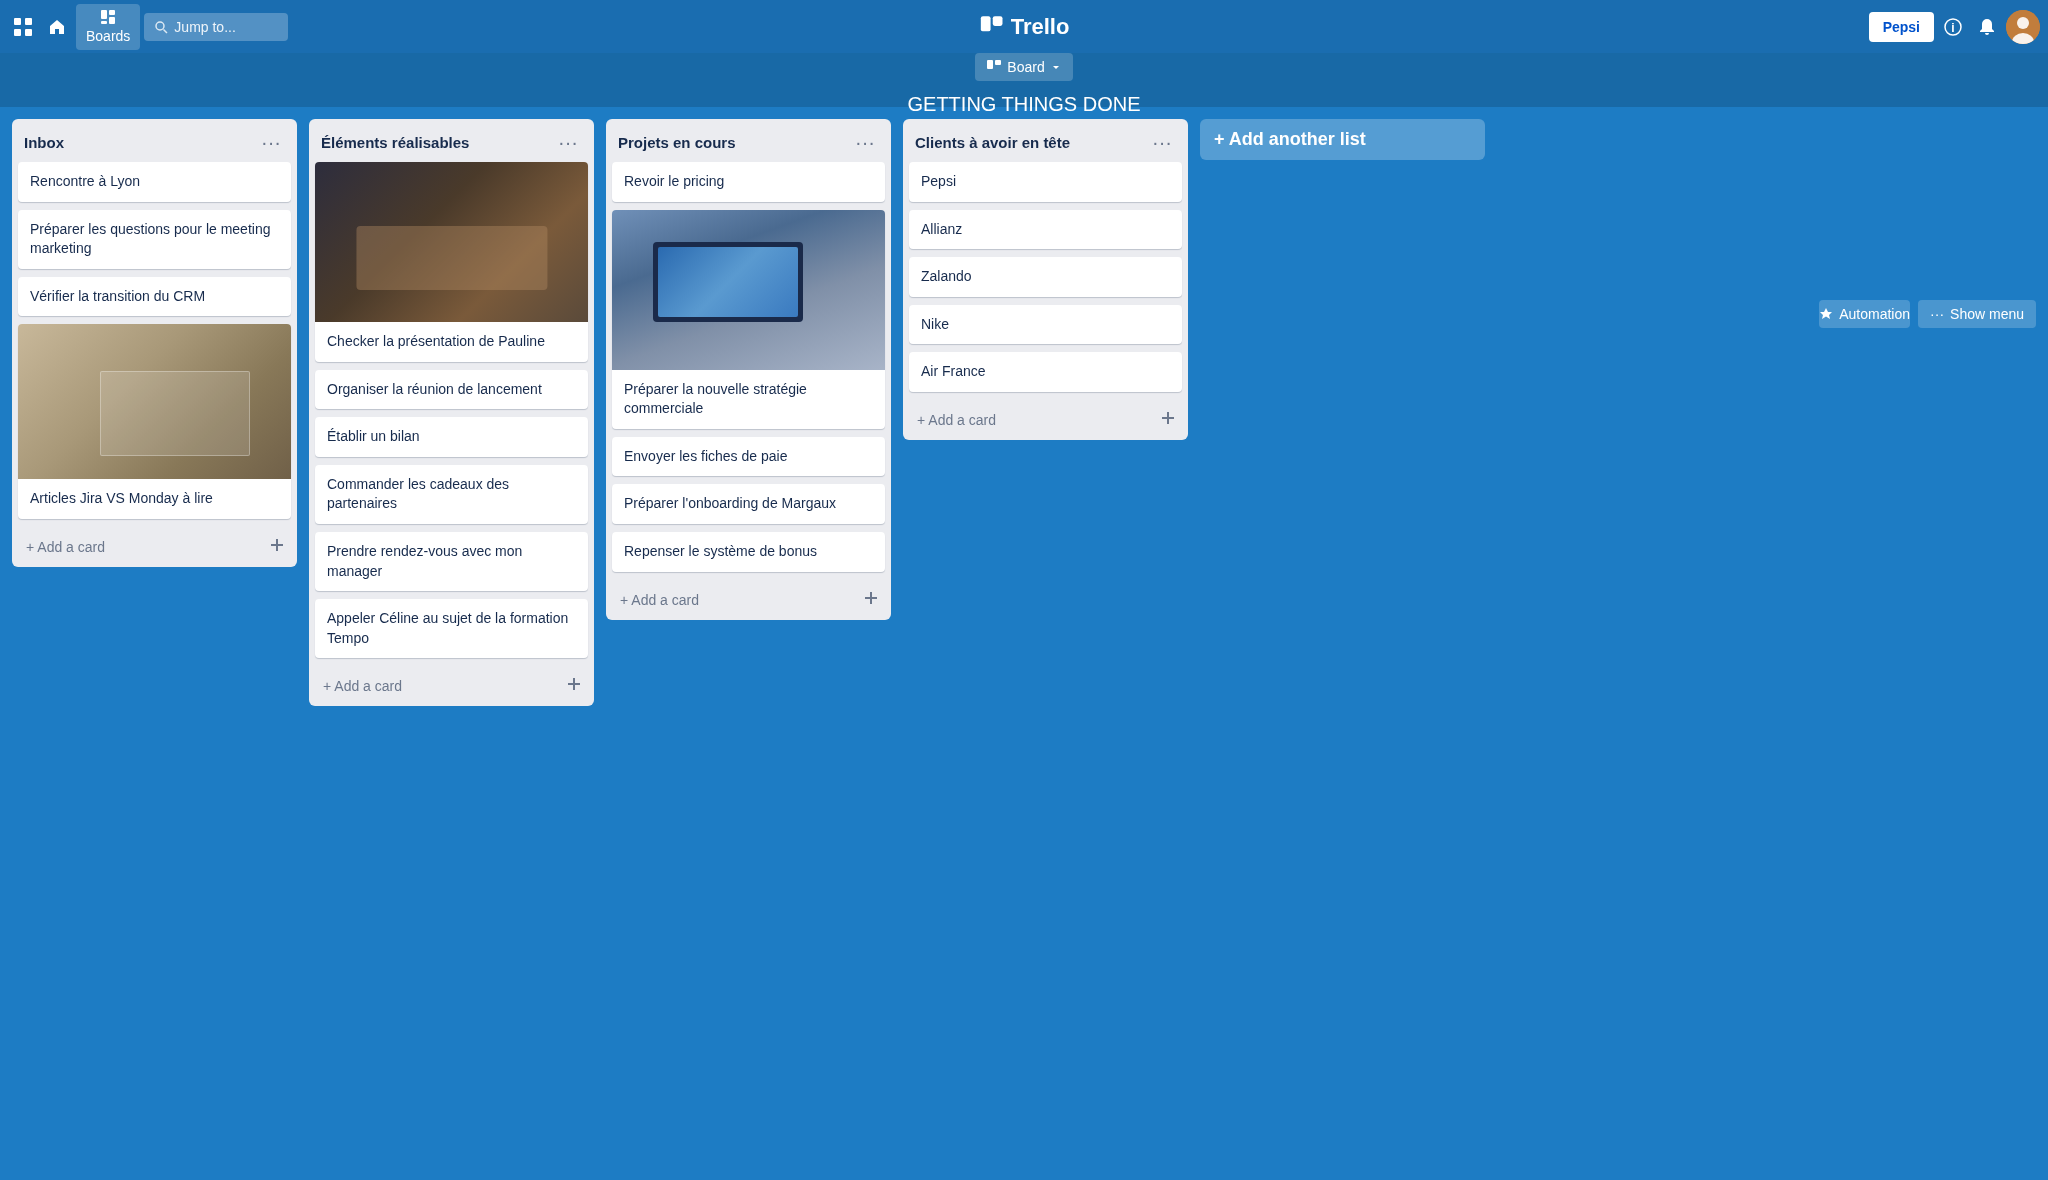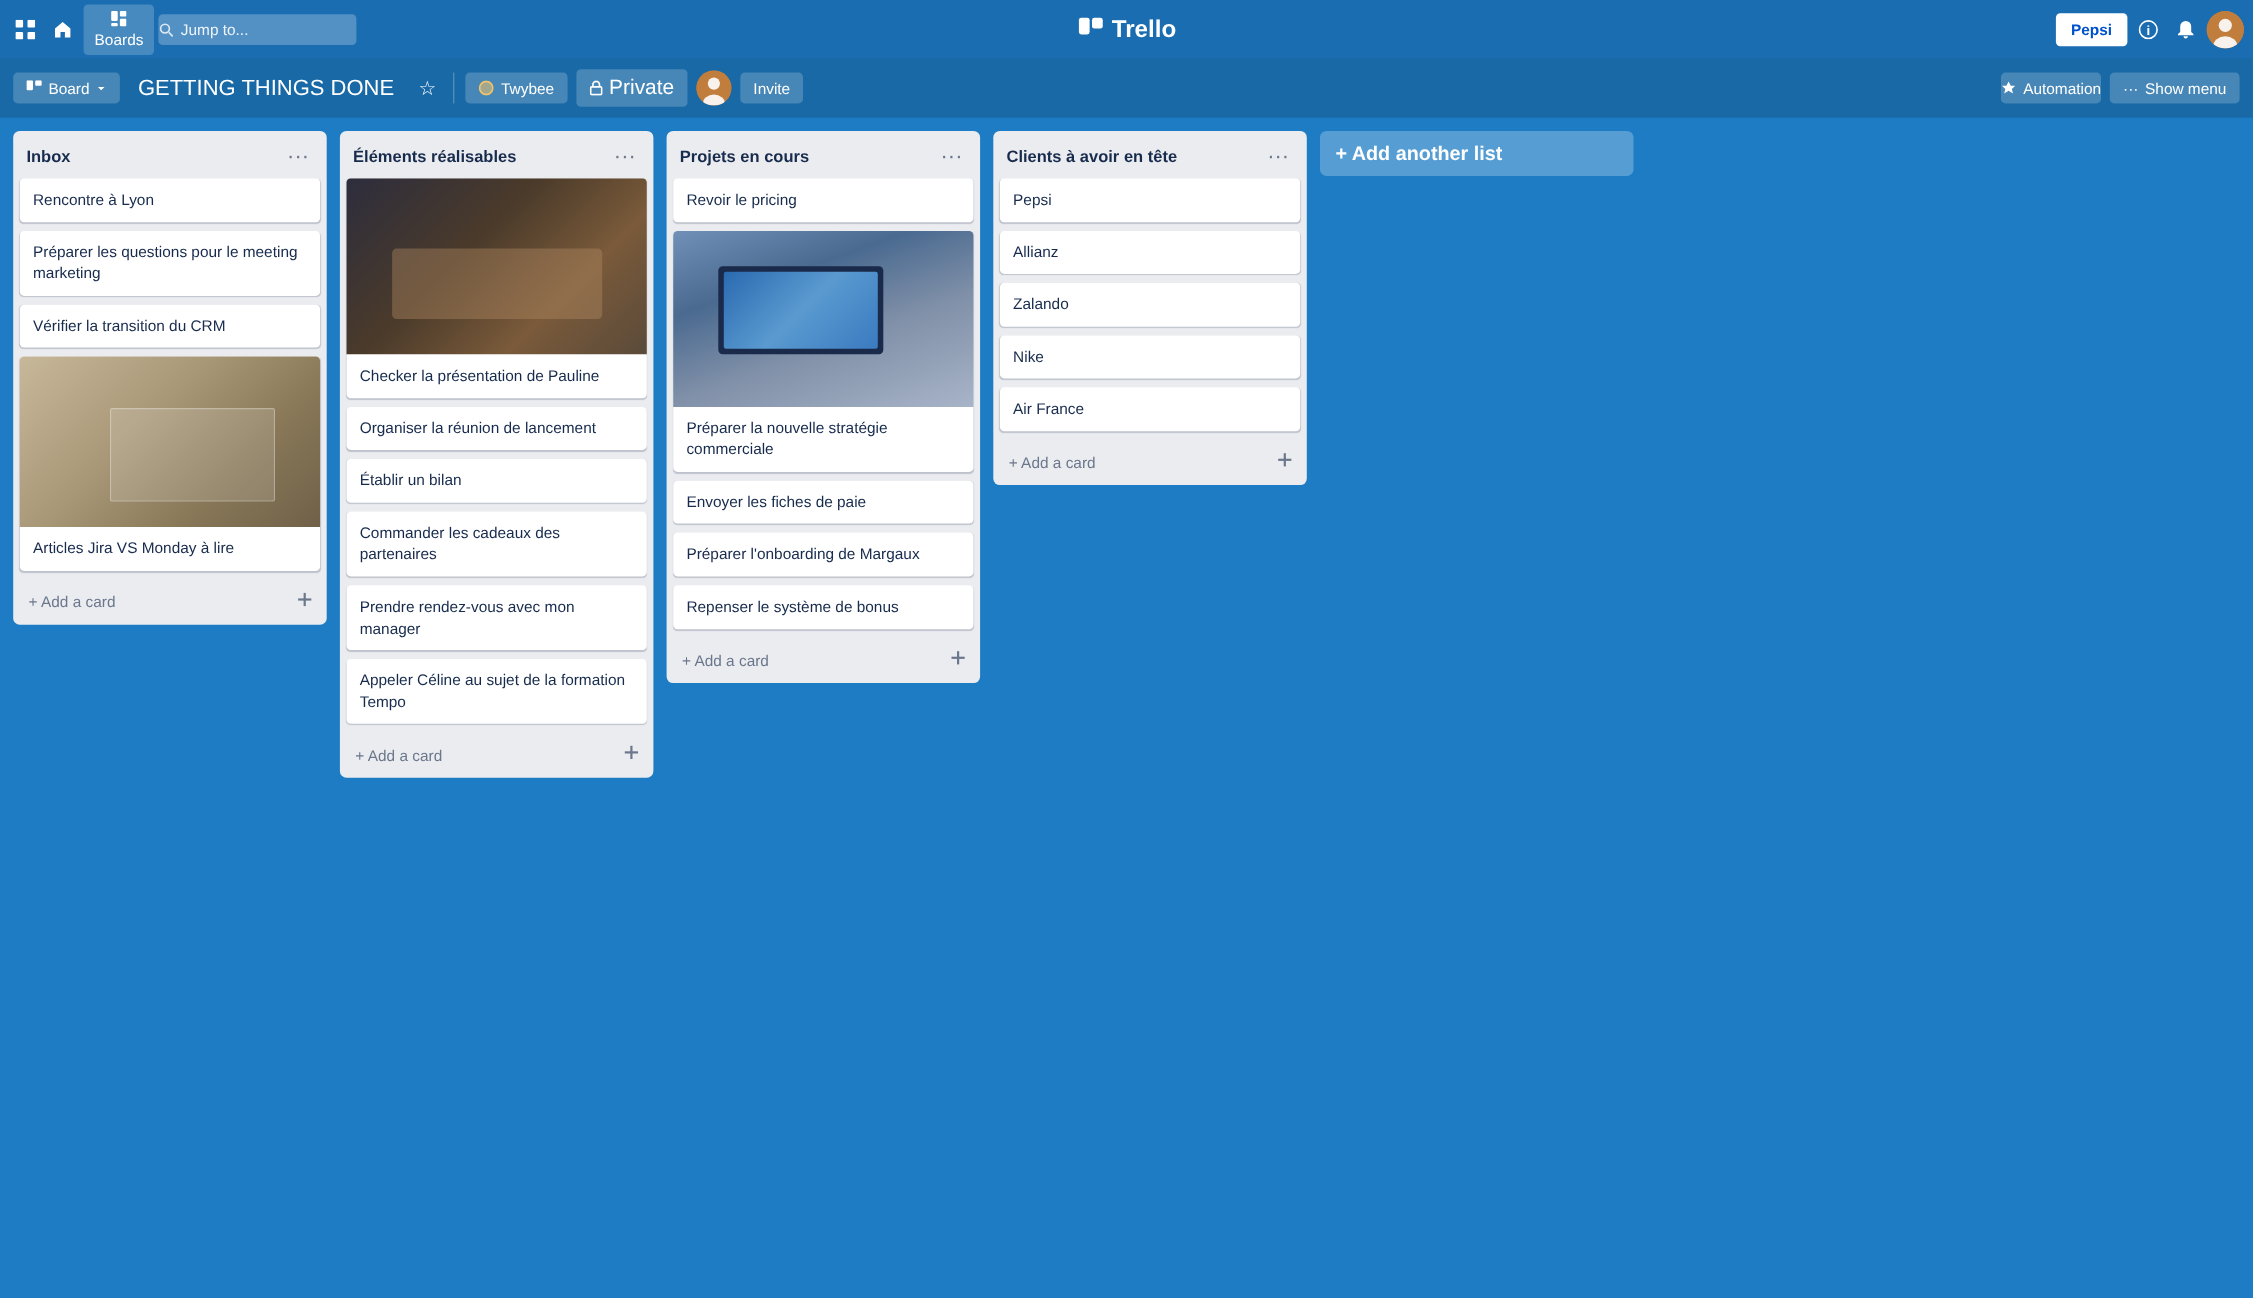--- a/index.html
+++ b/index.html
@@ -37,23 +37,23 @@
       border-radius: 4px;
       font-size: 18px;
       display: flex;
       align-items: center;
     }
     .search-box {
       background: rgba(255,255,255,0.25);
       border: none;
       border-radius: 4px;
       color: white;
-      padding: 6px 0;
-      font-size: 14px;
-      width: 180px;
+      padding: 6px 10px;
+      font-size: 14px;
+      width: 144px;
       display: flex;
       align-items: center;
       gap: 6px;
       cursor: pointer;
     }
     .search-box::placeholder { color: rgba(255,255,255,0.8); }
     .trello-logo {
       position: absolute;
       left: 50%;
       transform: translateX(-50%);
@@ -91,20 +91,21 @@
     }
 
     
     .boardnav {
       background: rgba(0,0,0,0.15);
       height: 54px;
       display: flex;
       align-items: center;
       padding: 0 12px;
       gap: 8px;
+      flex-direction: column;
     }
     .board-title {
       color: #ffffff;
       font-size: 20px;
       font-weight: 400;
       padding: 4px 8px;
       border-radius: 4px;
     }
     .board-nav-btn {
       background: rgba(255,255,255,0.2);

